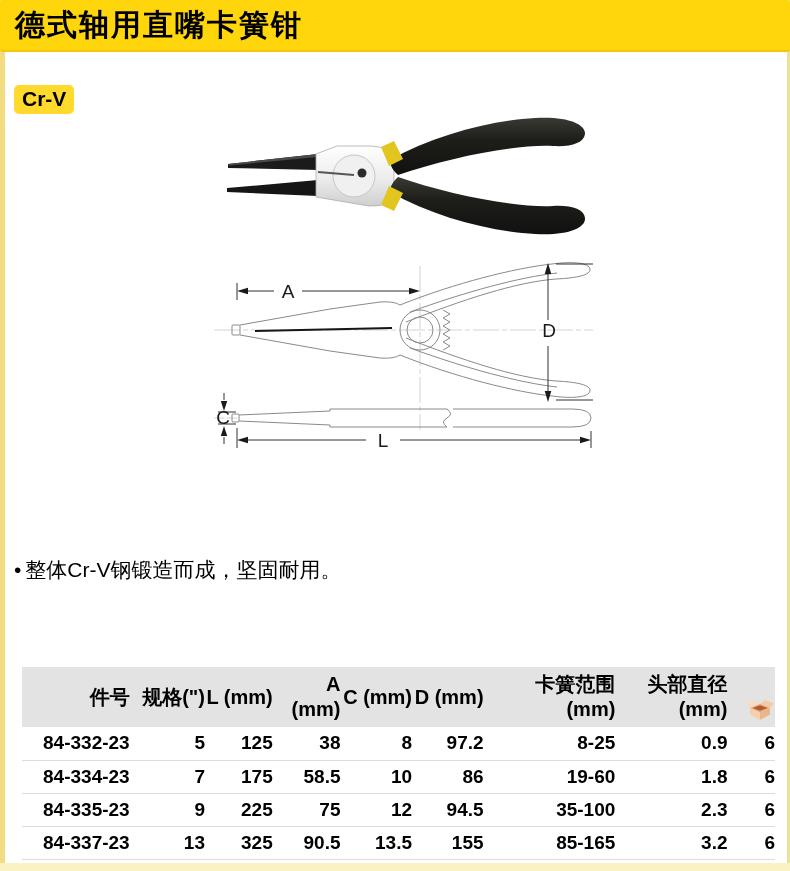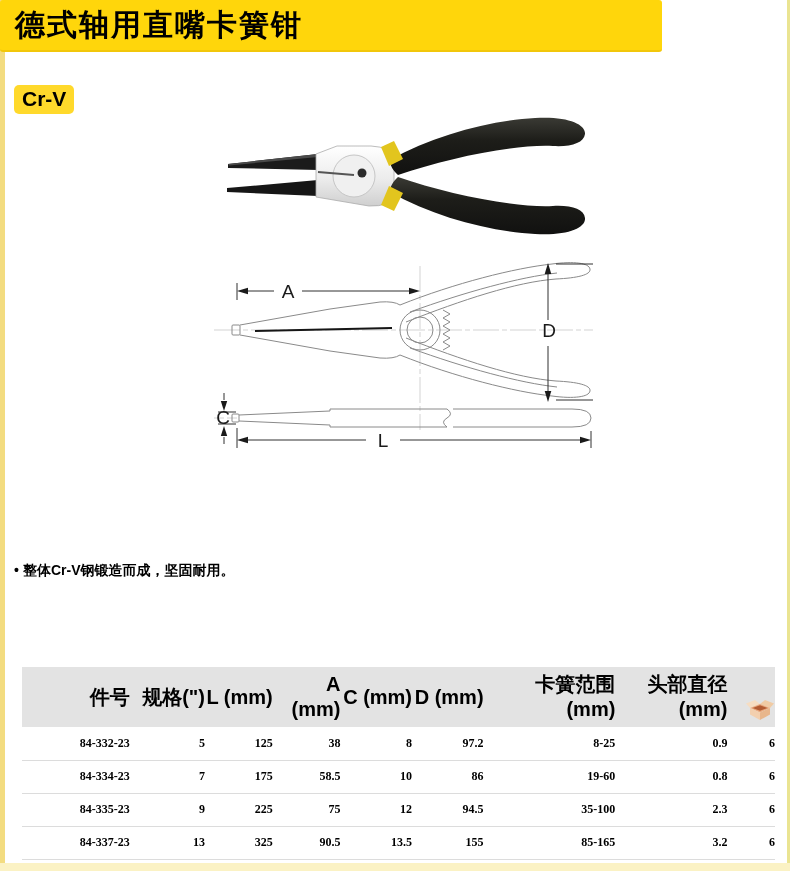--- a/index.html
+++ b/index.html
@@ -11,21 +11,21 @@
     color: #000;
     overflow: hidden;
   }
   
   .border-left   { position:absolute; left:0; top:0; bottom:0; width:5px;  background:#F3DC80; z-index:1; }
   .border-right  { position:absolute; right:0; top:0; bottom:0; width:3px; background:#EAE492; z-index:1; }
   .border-bottom { position:absolute; left:0; right:0; bottom:0; height:8px; background:#FBF2C4; z-index:1; }
 
   
   .title-bar {
-    position:absolute; left:0; top:0; width:662px; height:52px;
+    position:absolute; left:0; top:0; width:790px; height:52px;
     background:#FFD60B;
     border-bottom:2px solid #F2C70A;
     border-radius:3px;
     z-index:2;
     display:flex; align-items:center;
   }
   .title-bar h1 {
     font-size:30px; font-weight:bold; letter-spacing:2px; padding-left:15px;
   }
 
@@ -39,42 +39,41 @@
     margin-top:18px;
   }
 
   .photo-wrap   { position:absolute; left:185px; top:100px; width:440px; height:150px; }
   .drawing-wrap { position:absolute; left:200px; top:250px; width:400px; height:215px; }
   .photo-wrap svg, .drawing-wrap svg { display:block; width:100%; height:100%; }
 
   
   .features {
     position:absolute; left:14px; top:552px; width:560px;
-    list-style:none; font-size:14px; font-weight:bold;
+    list-style:none; font-size:21px; font-weight:normal;
   }
   .features li { line-height:36px; white-space:nowrap; }
   .features .dot { margin-right:4px; }
 
   
   .spec-table {
     position:absolute; left:22px; top:667px; width:753px;
     border-collapse:collapse; table-layout:fixed; text-align:right;
     z-index:2;
   }
   .spec-table thead th {
     background:#E3E3E3; height:60px;
     font-size:20px; font-weight:bold;
     white-space:pre-line; vertical-align:middle;
     line-height:25px;
   }
   .spec-table tbody td {
-    height:33px; font-size:12px; font-weight:bold;
+    height:33px; font-size:19px; font-weight:bold;
     border-bottom:1px solid #DCDCDC;
     vertical-align:middle;
-    font-family:Liberation Serif, serif;
   }
   .box-icon { display:inline-block; vertical-align:middle; }
 
   text.dim-label {
     font-family:"Liberation Sans","DejaVu Sans",sans-serif;
     font-size:19px; fill:#1a1a1a; font-weight:normal;
   }
 </style>
 </head>
 <body>
@@ -241,21 +240,21 @@
       <td>6</td>
     </tr>
     <tr>
       <td>84-334-23</td>
       <td>7</td>
       <td>175</td>
       <td>58.5</td>
       <td>10</td>
       <td>86</td>
       <td>19-60</td>
-      <td>0.8</td>
+      <td>1.8</td>
       <td>6</td>
     </tr>
     <tr>
       <td>84-335-23</td>
       <td>9</td>
       <td>225</td>
       <td>75</td>
       <td>12</td>
       <td>94.5</td>
       <td>35-100</td>

